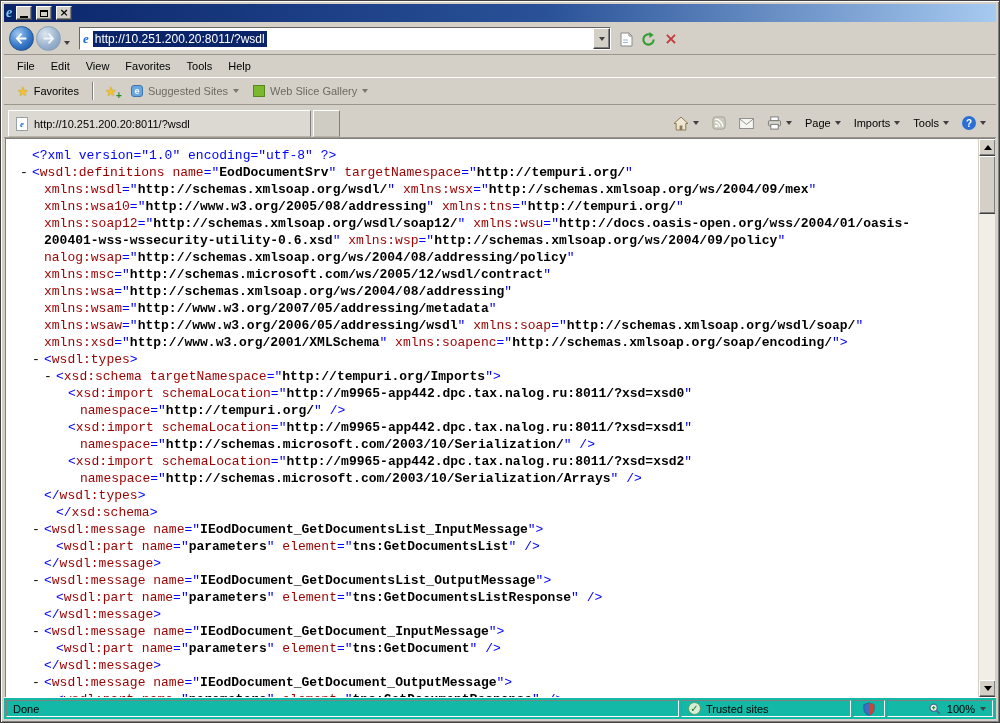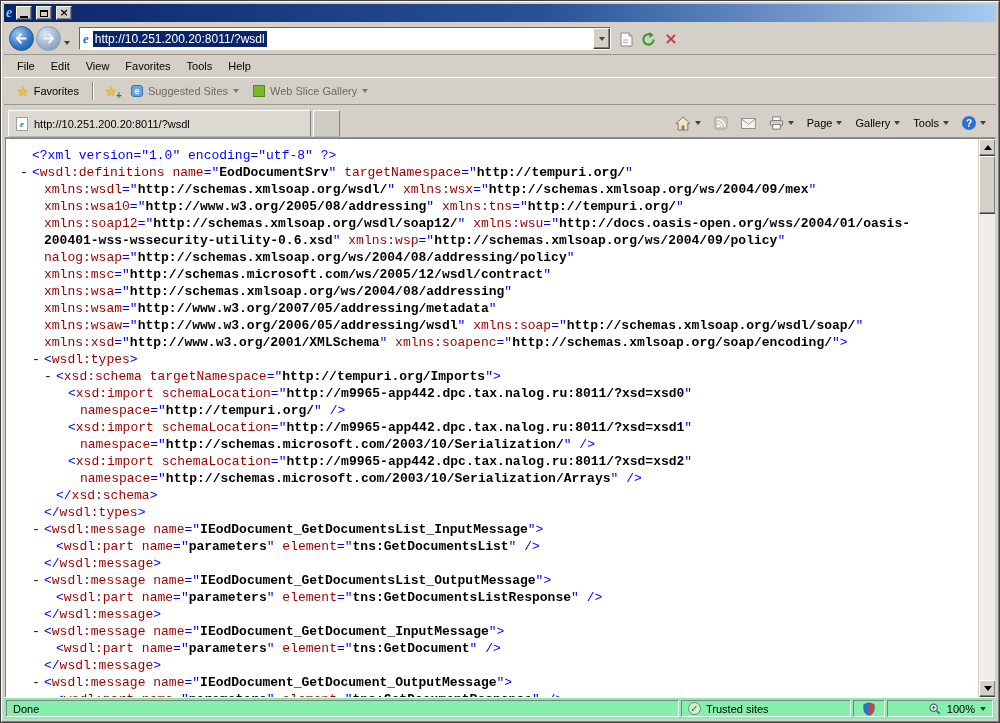--- a/index.html
+++ b/index.html
@@ -81,21 +81,21 @@
   .xv{color:var(--c-val,#000000);font-weight:bold;}
 
   
   .scrollbar{position:absolute;right:0;top:0;bottom:0;width:17px;background:#f0eee6;border-left:1px solid #d4d0c8;}
   .sb-btn{position:absolute;left:0;width:17px;height:17px;background:#D4D0C8;border:1px solid;border-color:#fff #404040 #404040 #fff;box-shadow:inset -1px -1px 0 #808080;display:flex;align-items:center;justify-content:center;}
   .sb-up{top:0;}
   .sb-down{bottom:0;}
   .sb-thumb{position:absolute;left:0;top:17px;width:17px;height:58px;background:#D4D0C8;border:1px solid;border-color:#fff #404040 #404040 #fff;box-shadow:inset -1px -1px 0 #808080;}
 
   
-  .statusbar{position:absolute;left:3px;right:3px;bottom:3px;height:22px;background:#86efac;border-top:1px solid #fff;display:flex;align-items:center;gap:2px;padding:2px 3px 2px 2px;}
+  .statusbar{position:absolute;left:3px;right:3px;bottom:3px;height:22px;background:#14b8a6;border-top:1px solid #fff;display:flex;align-items:center;gap:2px;padding:2px 3px 2px 2px;}
   .pane{height:17px;border:1px solid;border-color:#808080 #fff #fff #808080;display:flex;align-items:center;gap:5px;padding:0 6px;}
   .pane-main{flex:1;}
   .pane-zone{width:170px;}
   .pane-shield{width:32px;justify-content:center;}
   .pane-zoom{width:106px;justify-content:flex-end;padding-left:40px;}
   .zone-icon{width:13px;height:13px;border-radius:50%;background:#d9ecd9;border:1px solid #5a9a5a;color:#1a7a1a;font-size:10px;line-height:11px;text-align:center;font-family:"DejaVu Sans",sans-serif;}
 </style>
 </head>
 <body>
 
@@ -219,21 +219,21 @@
             <rect x="1.5" y="5" width="13" height="5.5" rx="1" fill="#d6d3ca" stroke="#777777"></rect>
             <rect x="4" y="9" width="8" height="5" fill="#ffffff" stroke="#777777"></rect>
           </svg>
         <span class="tri"></span>
       </div>
       <div class="cmd-btn">
         <span>Page</span>
         <span class="tri"></span>
       </div>
       <div class="cmd-btn">
-        <span>Gallery</span>
+        <span>Imports</span>
         <span class="tri"></span>
       </div>
       <div class="cmd-btn">
         <span>Tools</span>
         <span class="tri"></span>
       </div>
       <div class="cmd-btn">
         <span class="help-icon">?</span>
         <span class="tri"></span>
       </div>
@@ -255,22 +255,22 @@
         <div class="xline" style="padding-left: 38px;"><span class="xa">xmlns:wsaw</span><span class="xm">=</span><span class="xm">"</span><span class="xv">http://www.w3.org/2006/05/addressing/wsdl</span><span class="xm">"</span><span> </span><span class="xa">xmlns:soap</span><span class="xm">=</span><span class="xm">"</span><span class="xv">http://schemas.xmlsoap.org/wsdl/soap/</span><span class="xm">"</span></div>
         <div class="xline" style="padding-left: 38px;"><span class="xa">xmlns:xsd</span><span class="xm">=</span><span class="xm">"</span><span class="xv">http://www.w3.org/2001/XMLSchema</span><span class="xm">"</span><span> </span><span class="xa">xmlns:soapenc</span><span class="xm">=</span><span class="xm">"</span><span class="xv">http://schemas.xmlsoap.org/soap/encoding/</span><span class="xm">"</span><span class="xm">&gt;</span></div>
         <div class="xline" style="padding-left: 38px;"><span class="xmarker" style="left: 26px;">-</span><span class="xm">&lt;</span><span class="xt">wsdl:types</span><span class="xm">&gt;</span></div>
         <div class="xline" style="padding-left: 50px;"><span class="xmarker" style="left: 38px;">-</span><span class="xm">&lt;</span><span class="xt">xsd:schema</span><span> </span><span class="xa">targetNamespace</span><span class="xm">=</span><span class="xm">"</span><span class="xv">http://tempuri.org/Imports</span><span class="xm">"</span><span class="xm">&gt;</span></div>
         <div class="xline" style="padding-left: 62px;"><span class="xm">&lt;</span><span class="xt">xsd:import</span><span> </span><span class="xa">schemaLocation</span><span class="xm">=</span><span class="xm">"</span><span class="xv">http://m9965-app442.dpc.tax.nalog.ru:8011/?xsd=xsd0</span><span class="xm">"</span></div>
         <div class="xline" style="padding-left: 74px;"><span class="xa">namespace</span><span class="xm">=</span><span class="xm">"</span><span class="xv">http://tempuri.org/</span><span class="xm">"</span><span> </span><span class="xm">/&gt;</span></div>
         <div class="xline" style="padding-left: 62px;"><span class="xm">&lt;</span><span class="xt">xsd:import</span><span> </span><span class="xa">schemaLocation</span><span class="xm">=</span><span class="xm">"</span><span class="xv">http://m9965-app442.dpc.tax.nalog.ru:8011/?xsd=xsd1</span><span class="xm">"</span></div>
         <div class="xline" style="padding-left: 74px;"><span class="xa">namespace</span><span class="xm">=</span><span class="xm">"</span><span class="xv">http://schemas.microsoft.com/2003/10/Serialization/</span><span class="xm">"</span><span> </span><span class="xm">/&gt;</span></div>
         <div class="xline" style="padding-left: 62px;"><span class="xm">&lt;</span><span class="xt">xsd:import</span><span> </span><span class="xa">schemaLocation</span><span class="xm">=</span><span class="xm">"</span><span class="xv">http://m9965-app442.dpc.tax.nalog.ru:8011/?xsd=xsd2</span><span class="xm">"</span></div>
         <div class="xline" style="padding-left: 74px;"><span class="xa">namespace</span><span class="xm">=</span><span class="xm">"</span><span class="xv">http://schemas.microsoft.com/2003/10/Serialization/Arrays</span><span class="xm">"</span><span> </span><span class="xm">/&gt;</span></div>
+        <div class="xline" style="padding-left: 38px;"><span class="xm">&lt;/</span><span class="xt">wsdl:types</span><span class="xm">&gt;</span></div>
         <div class="xline" style="padding-left: 50px;"><span class="xm">&lt;/</span><span class="xt">xsd:schema</span><span class="xm">&gt;</span></div>
-        <div class="xline" style="padding-left: 38px;"><span class="xm">&lt;/</span><span class="xt">wsdl:types</span><span class="xm">&gt;</span></div>
         <div class="xline" style="padding-left: 38px;"><span class="xmarker" style="left: 26px;">-</span><span class="xm">&lt;</span><span class="xt">wsdl:message</span><span> </span><span class="xa">name</span><span class="xm">=</span><span class="xm">"</span><span class="xv">IEodDocument_GetDocumentsList_InputMessage</span><span class="xm">"</span><span class="xm">&gt;</span></div>
         <div class="xline" style="padding-left: 50px;"><span class="xm">&lt;</span><span class="xt">wsdl:part</span><span> </span><span class="xa">name</span><span class="xm">=</span><span class="xm">"</span><span class="xv">parameters</span><span class="xm">"</span><span> </span><span class="xa">element</span><span class="xm">=</span><span class="xm">"</span><span class="xv">tns:GetDocumentsList</span><span class="xm">"</span><span> </span><span class="xm">/&gt;</span></div>
         <div class="xline" style="padding-left: 38px;"><span class="xm">&lt;/</span><span class="xt">wsdl:message</span><span class="xm">&gt;</span></div>
         <div class="xline" style="padding-left: 38px;"><span class="xmarker" style="left: 26px;">-</span><span class="xm">&lt;</span><span class="xt">wsdl:message</span><span> </span><span class="xa">name</span><span class="xm">=</span><span class="xm">"</span><span class="xv">IEodDocument_GetDocumentsList_OutputMessage</span><span class="xm">"</span><span class="xm">&gt;</span></div>
         <div class="xline" style="padding-left: 50px;"><span class="xm">&lt;</span><span class="xt">wsdl:part</span><span> </span><span class="xa">name</span><span class="xm">=</span><span class="xm">"</span><span class="xv">parameters</span><span class="xm">"</span><span> </span><span class="xa">element</span><span class="xm">=</span><span class="xm">"</span><span class="xv">tns:GetDocumentsListResponse</span><span class="xm">"</span><span> </span><span class="xm">/&gt;</span></div>
         <div class="xline" style="padding-left: 38px;"><span class="xm">&lt;/</span><span class="xt">wsdl:message</span><span class="xm">&gt;</span></div>
         <div class="xline" style="padding-left: 38px;"><span class="xmarker" style="left: 26px;">-</span><span class="xm">&lt;</span><span class="xt">wsdl:message</span><span> </span><span class="xa">name</span><span class="xm">=</span><span class="xm">"</span><span class="xv">IEodDocument_GetDocument_InputMessage</span><span class="xm">"</span><span class="xm">&gt;</span></div>
         <div class="xline" style="padding-left: 50px;"><span class="xm">&lt;</span><span class="xt">wsdl:part</span><span> </span><span class="xa">name</span><span class="xm">=</span><span class="xm">"</span><span class="xv">parameters</span><span class="xm">"</span><span> </span><span class="xa">element</span><span class="xm">=</span><span class="xm">"</span><span class="xv">tns:GetDocument</span><span class="xm">"</span><span> </span><span class="xm">/&gt;</span></div>
         <div class="xline" style="padding-left: 38px;"><span class="xm">&lt;/</span><span class="xt">wsdl:message</span><span class="xm">&gt;</span></div>
         <div class="xline" style="padding-left: 38px;"><span class="xmarker" style="left: 26px;">-</span><span class="xm">&lt;</span><span class="xt">wsdl:message</span><span> </span><span class="xa">name</span><span class="xm">=</span><span class="xm">"</span><span class="xv">IEodDocument_GetDocument_OutputMessage</span><span class="xm">"</span><span class="xm">&gt;</span></div>

